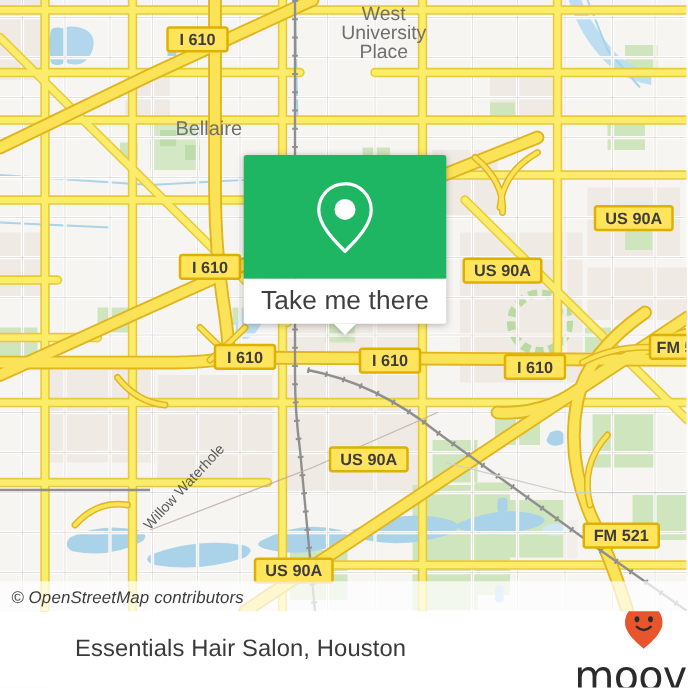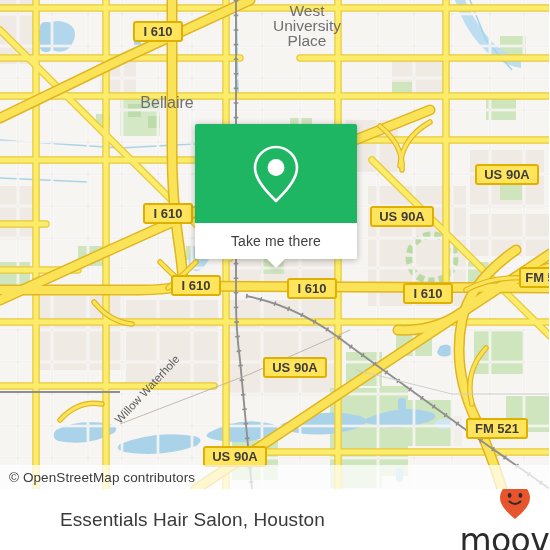--- a/index.html
+++ b/index.html
@@ -16,37 +16,38 @@
 
   
   .attrib{
     position:absolute;left:0;bottom:0;width:550px;height:24px;
     background:rgba(255,255,255,0.72);
     display:flex;align-items:center;
   }
   .attrib span{
     font-size:13.5px;color:#3c3c3c;padding-left:9px;letter-spacing:0.1px;
     font-family:"Liberation Sans","DejaVu Sans",sans-serif;
+    font-style:italic;
   }
 
   
   .popup{
     position:absolute;left:195px;top:124px;width:162px;
     filter:drop-shadow(0 1px 3px rgba(0,0,0,0.28));
   }
   .popup-head{
     height:99px;background:#1eb563;border-radius:2px 2px 0 0;
     display:flex;align-items:center;justify-content:center;
   }
   .popup-foot{
     height:36px;background:#ffffff;border-radius:0 0 2px 2px;
     display:flex;align-items:center;justify-content:center;
   }
   .popup-foot span{
-    font-size:14px;color:#3f3f3f;letter-spacing:0.1px;
+    font-size:21px;color:#3f3f3f;letter-spacing:0.1px;
   }
   .popup-tail{
     position:absolute;left:50%;margin-left:-9px;top:135px;
     width:0;height:0;border-left:9px solid transparent;border-right:9px solid transparent;
     border-top:9px solid #ffffff;
   }
 
   
   .footer{
     position:absolute;left:0;top:489px;width:550px;height:61px;

